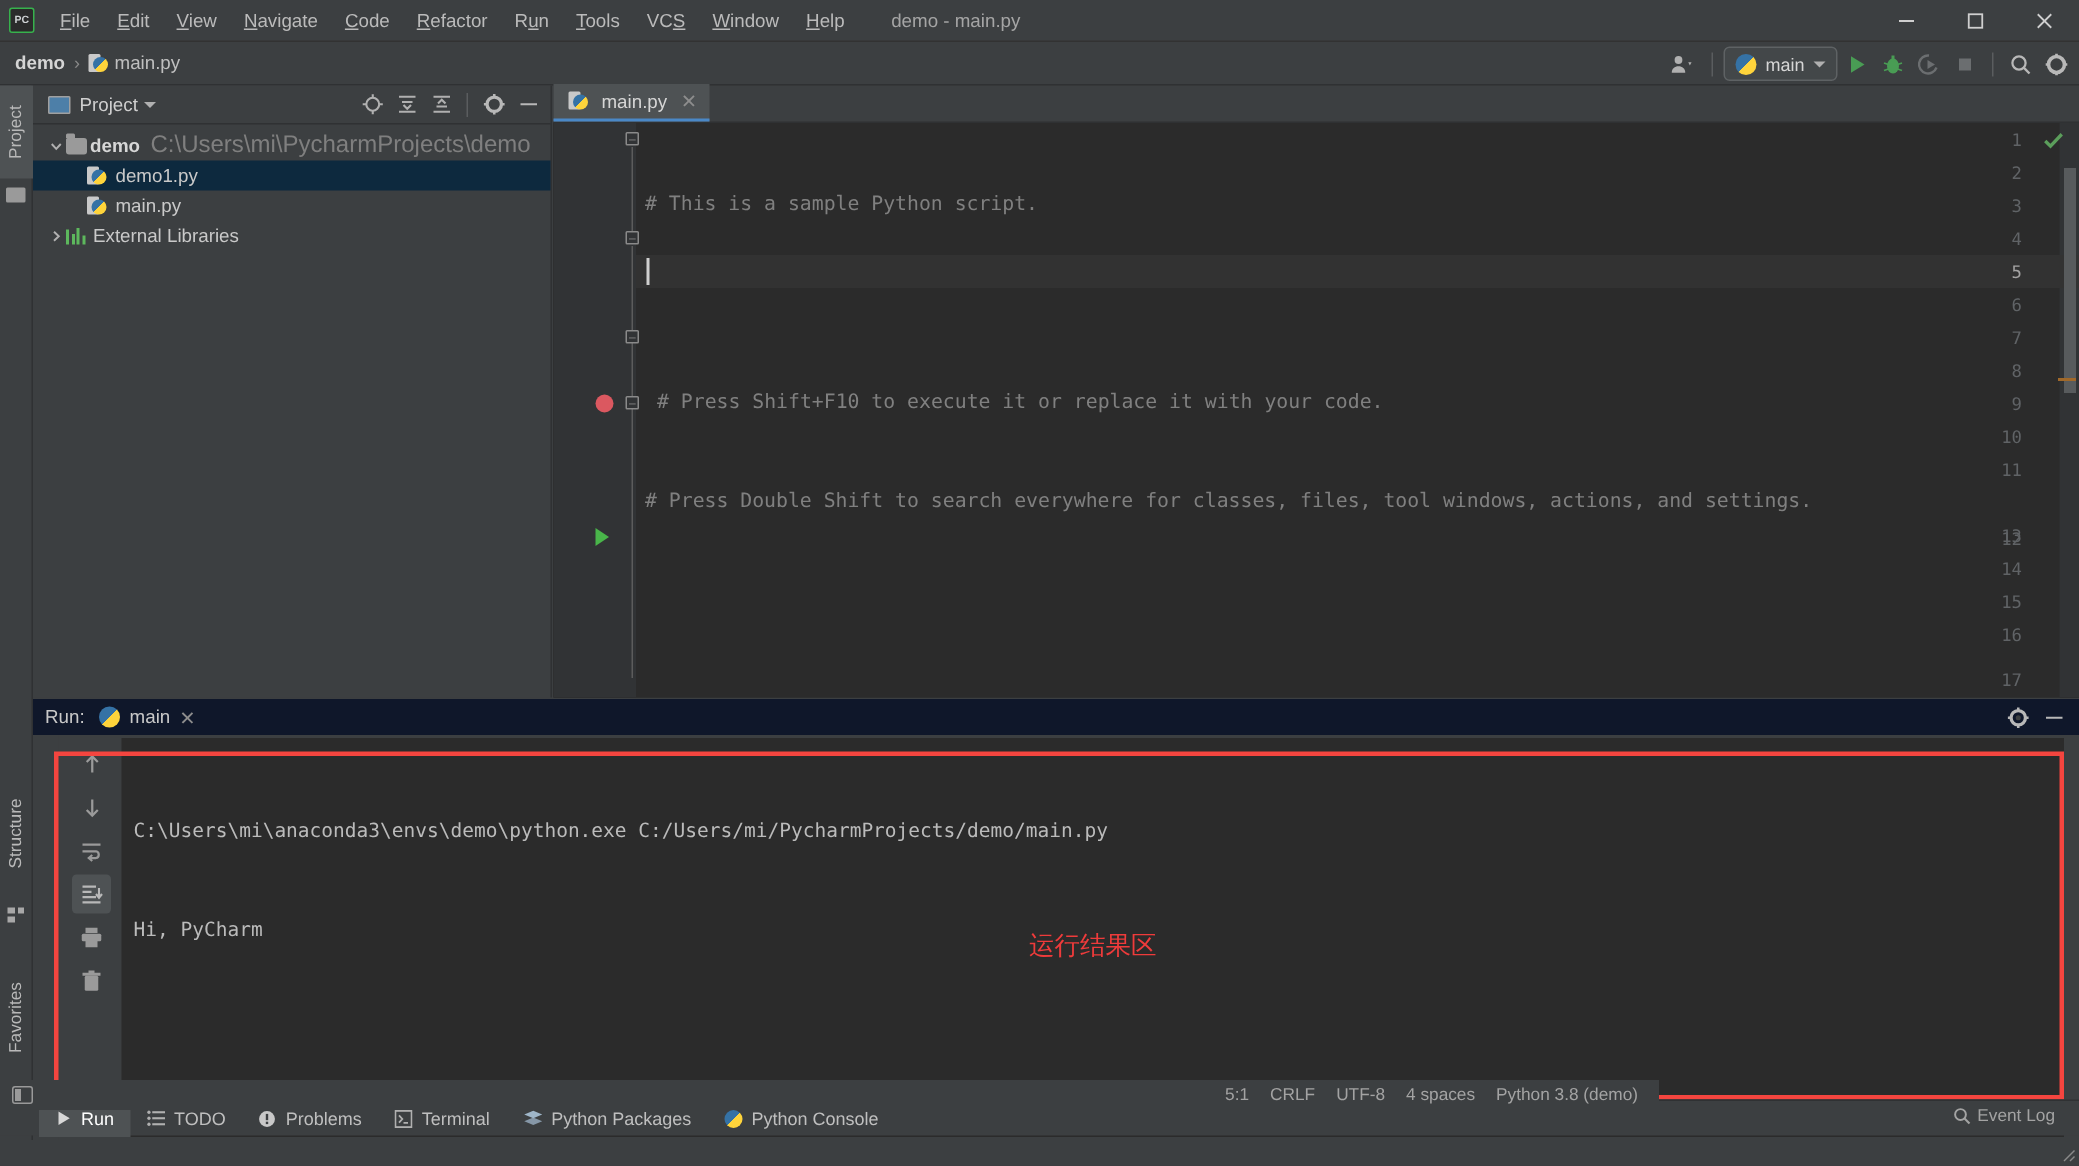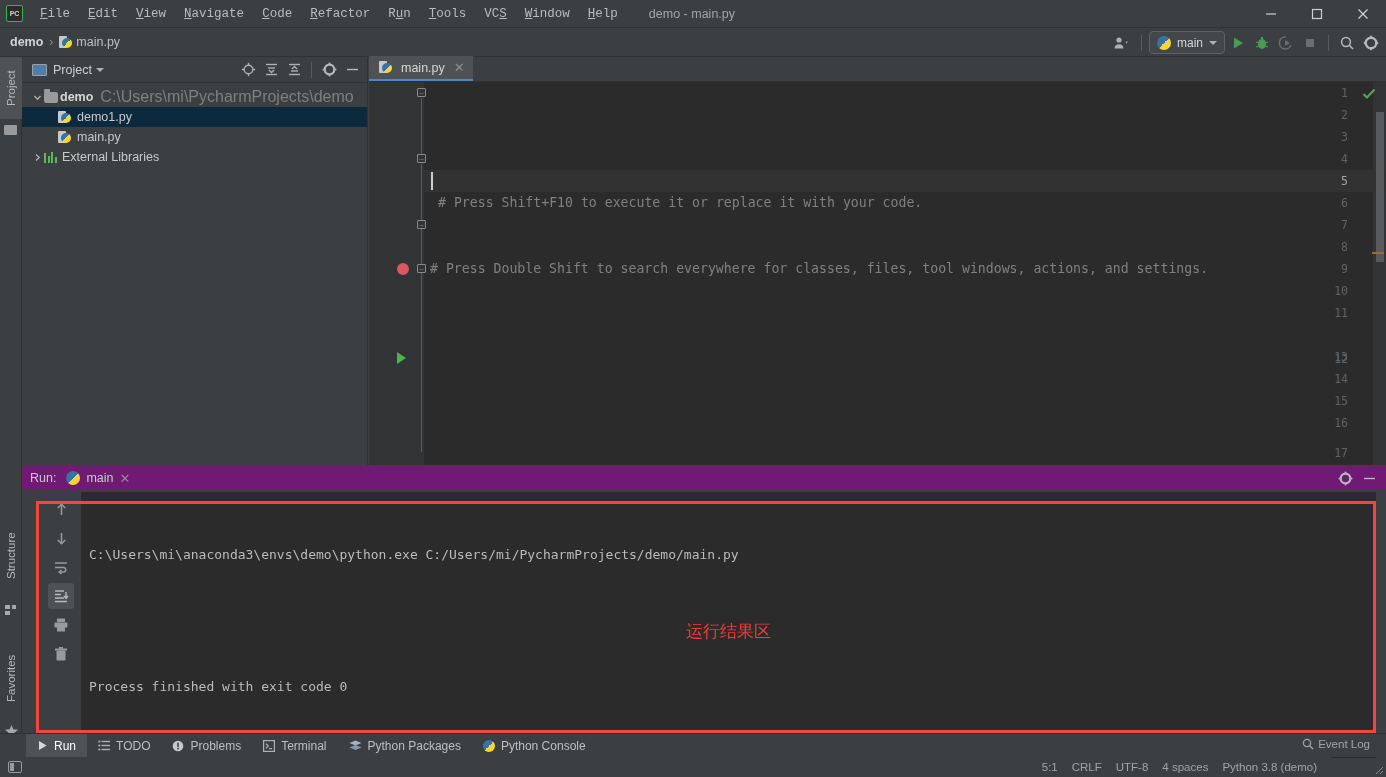--- a/index.html
+++ b/index.html
@@ -16,21 +16,21 @@
     position:absolute; left:0; top:0; width:1386px; height:28px;
     background:#3c3f41; display:flex; align-items:center;
     border-bottom:1px solid #323232;
   }
   .pc-logo{
     width:17px;height:17px;margin-left:6px;margin-right:8px;
     background:#2b2b2b;border:1.5px solid #37b24d;border-radius:2px;
     display:flex;align-items:center;justify-content:center;
     font-size:7px;color:#cfd2d4;font-weight:bold;line-height:1;
   }
-  .menu{ display:flex; align-items:center; gap:0px;font-family:Liberation Mono, monospace; }
+  .menu{ display:flex; align-items:center; gap:0px; }
   .menu-item{
     font-size:12.5px; color:#bbbbbb; padding:4px 9px; cursor:default;
     white-space:nowrap;
   }
   .menu-item u{ text-decoration:underline; }
   .win-title{
     margin-left:22px; font-size:12.5px; color:#a5a5a5; white-space:nowrap;
   }
   .wincontrols{
     position:absolute; right:0; top:0; height:28px; display:flex;
@@ -187,21 +187,21 @@
   }
   .check-ok{ position:absolute; right:10px; top:5px; }
   .err-mark{ position:absolute; right:2px; width:12px;height:2px;background:#a1692a; }
   .sidegutter{
     position:absolute; right:0; top:0; width:13px; height:383px; background:#313335;
   }
 
   
   .runwin{
     position:absolute; left:22px; top:466px; width:1364px; height:294px;
-    background:#701a75;
+    background:#0f172a;
   }
   .runhdr{
     height:24px; display:flex;align-items:center; padding-left:8px; gap:10px;
     font-size:12.5px;color:#c9c9c9;
   }
   .runtab{ display:flex;align-items:center;gap:6px; }
   .runhdr-right{ margin-left:auto; display:flex;align-items:center;gap:2px;padding-right:6px; }
   .runbody{ position:relative; height:270px; background:#3c3f41; }
   .runsidebar{
     position:absolute; left:0; top:0; width:17px; height:270px; background:#3c3f41;
@@ -234,21 +234,21 @@
     background:#3c3f41; display:flex; align-items:center;
     border-top:1px solid #2f3133;
   }
   .bb-item{
     display:flex;align-items:center;gap:6px;height:24px;padding:0 11px;
     font-size:12px;color:#bfbfbf; cursor:default;
   }
   .bb-item.active{ background:#4e5254; color:#ffffff; }
   .bb-item:first-child{ margin-left:26px; }
   .statusbar{
-    position:absolute; left:0; top:757px; width:1331px; height:20px;
+    position:absolute; left:0; top:720px; width:1106px; height:20px;
     background:#3c3f41; display:flex; align-items:center;
   }
   .sb-left{ margin-left:8px; width:14px;height:12px;border:1.5px solid #9a9a9a;border-radius:2px; position:relative;}
   .sb-left::after{content:"";position:absolute;left:1px;top:1px;width:4px;height:8px;background:#9a9a9a;}
   .sb-right{
     margin-left:auto; display:flex; align-items:center; gap:14px;
     font-size:11.5px; color:#a3a3a3; padding-right:14px;
   }
   .watermark{
     position:absolute; left:1108px; top:738px; font-size:20px;
@@ -537,20 +537,21 @@
       <div class="foldmark" style="top:72px;">–</div>
       <div class="foldline" style="top:82px;height:288px;"></div>
       <div class="foldmark" style="top:138px;">–</div>
       <div class="foldmark" style="top:182px;">–</div>
 
       <div class="bp" style="top:181px;"></div>
 
       <div class="runarrow" style="top:270px;"></div>
 
       <div class="codelines">
+        <div class="cl"><span class="cm"># This is a sample Python script.</span></div>
         <div class="cl"><span></span></div>
         <div class="cl"><span class="cm" style="padding-left:8px"># Press Shift+F10 to execute it or replace it with your code.</span></div>
         <div class="cl"><span class="cm"># Press Double Shift to search everywhere for classes, files, tool windows, actions, and settings.</span></div>
         <div class="cl"><span></span></div>
         <div class="cl"><span></span></div>
         
         
         
         
         
@@ -646,20 +647,21 @@
           <svg width="16" height="16" viewBox="0 0 16 16">
             <rect x="3.5" y="4.5" width="9" height="10" rx="1" fill="#9a9a9a"></rect>
             <rect x="2" y="2.5" width="12" height="2" fill="#9a9a9a"></rect>
             <rect x="6" y="1" width="4" height="1.8" fill="#9a9a9a"></rect>
           </svg>
         </div>
       </div>
 
       <div class="console">
         <div>C:\Users\mi\anaconda3\envs\demo\python.exe C:/Users/mi/PycharmProjects/demo/main.py</div>
+        <div>Hi, PyCharm</div>
         <div class="blank"></div>
         <div>Process finished with exit code 0</div>
         <div class="annot">运行结果区</div>
       </div>
     </div>
   </div>
 
   <div class="redbox"></div>
 
   <div class="bottombar">

